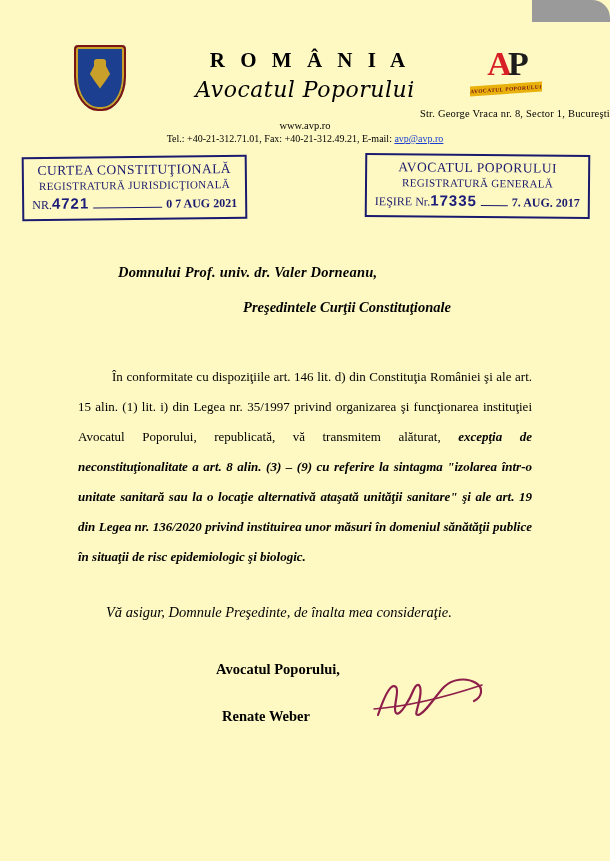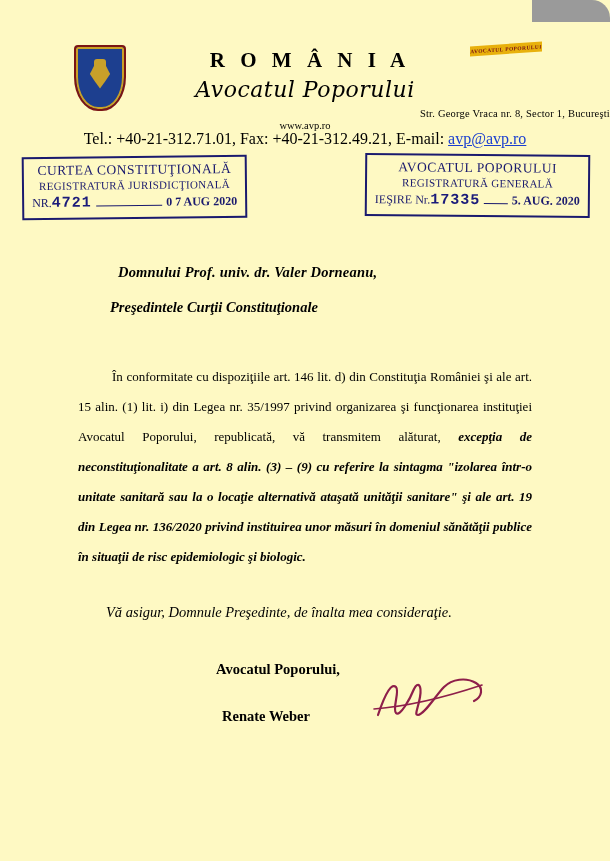--- a/index.html
+++ b/index.html
@@ -131,21 +131,21 @@
     font-size: 5.5px;
     letter-spacing: 0.4px;
     font-weight: bold;
     padding: 2px 0 2px 0;
     transform: skewY(-4deg);
   }
 
   
   .contact {
     text-align: center;
-    font-size: 16px;
+    font-size: 10px;
     line-height: 14px;
     margin-top: 2px;
   }
   .contact a { color: #1a3fd0; text-decoration: underline; }
   .contact .bold { font-weight: bold; }
 
   
   .stamps {
     position: relative;
     height: 76px;
@@ -184,44 +184,45 @@
   }
   .stamp .l3 {
     font-size: 12px;
     margin-top: 3px;
     display: flex;
     align-items: baseline;
     justify-content: space-between;
     white-space: nowrap;
   }
   .hand {
-    font-family: Liberation Mono, monospace;
+    font-family: Liberation Sans, sans-serif;
     font-size: 15px;
     font-weight: bold;
     color: #1b1b7a;
     letter-spacing: 1px;
   }
   .hand-sm { font-size: 12px; font-weight: bold; }
   .stamp .underline { border-bottom: 1px solid #1a1a6e; flex: 1; margin: 0 4px; }
 
   
   .addressee {
     margin-top: 36px;
     padding-left: 118px;
     font-style: italic;
     font-weight: bold;
     font-size: 14.5px;
     letter-spacing: 0.2px;
   }
   .addressee2 {
     margin-top: 18px;
-    padding-left: 110px;
-    font-style: italic;
-    font-weight: bold;
-    font-size: 14.5px;
+    padding-left: 84px;
+    font-style: italic;
+    font-weight: bold;
+    font-size: 14.5px;
+    text-align: center;
   }
 
   .para {
     margin: 46px 78px 0 78px;
     font-size: 13px;
     line-height: 30px;
     text-align: justify;
     text-indent: 34px;
   }
   .para .em {
@@ -273,51 +274,52 @@
     </div>
 
     <div class="header-center">
       <div class="country">R O M Â N I A</div>
       <div class="institution">Avocatul Poporului</div>
       <div class="addr">Str. George Vraca nr. 8, Sector 1, Bucureşti</div>
       <div class="site">www.avp.ro</div>
     </div>
 
     <div class="logo-ap">
+      <div class="mark">A<span class="p">P</span></div>
       <div class="ribbon">AVOCATUL POPORULUI</div>
     </div>
   </div>
 
   <div class="contact">
     <div>
       <span>Tel.: +40-21-312.71.01, Fax: +40-21-312.49.21, E-mail: </span><a href="#">avp@avp.ro</a>
     </div>
   </div>
 
   <div class="stamps">
 
     <div class="stamp left">
       <div class="l1">CURTEA CONSTITUŢIONALĂ</div>
       <div class="l2">REGISTRATURĂ  JURISDICŢIONALĂ</div>
       <div class="l3">
         <span>NR.</span>
         <span class="hand">4721</span>
         <span class="underline"></span>
-        <span class="hand-sm">0 7  AUG  2020</span>
+        <span class="hand-sm">0 7  AUG  2021</span>
       </div>
     </div>
 
     <div class="stamp right">
       <div class="l1">AVOCATUL POPORULUI</div>
       <div class="l2">REGISTRATURĂ GENERALĂ</div>
       <div class="l3">
         <span>IEŞIRE Nr.</span>
         <span class="hand">17335</span>
         <span class="underline"></span>
-        <span class="hand-sm">5. AUG. 2020</span>
+        <span class="hand-sm">7. AUG. 2017</span>
       </div>
     </div>
   </div>
 
   <div class="addressee">Domnului Prof. univ. dr. Valer Dorneanu,</div>
   <div class="addressee2">Preşedintele Curţii Constituţionale</div>
 
   <div class="para">
     <span>În conformitate cu dispoziţiile art. 146 lit. d) din Constituţia României şi ale art. 15 alin. (1) lit. i) din Legea nr. 35/1997 privind organizarea şi funcţionarea instituţiei Avocatul Poporului, republicată, vă transmitem alăturat, </span><span class="em">excepţia de neconstituţionalitate a art. 8 alin. (3) – (9) cu referire la sintagma "izolarea într-o unitate sanitară sau la o locaţie alternativă ataşată unităţii sanitare" şi ale art. 19 din Legea nr. 136/2020 privind instituirea unor măsuri în domeniul sănătăţii publice în situaţii de risc epidemiologic şi biologic.</span>
   </div>

